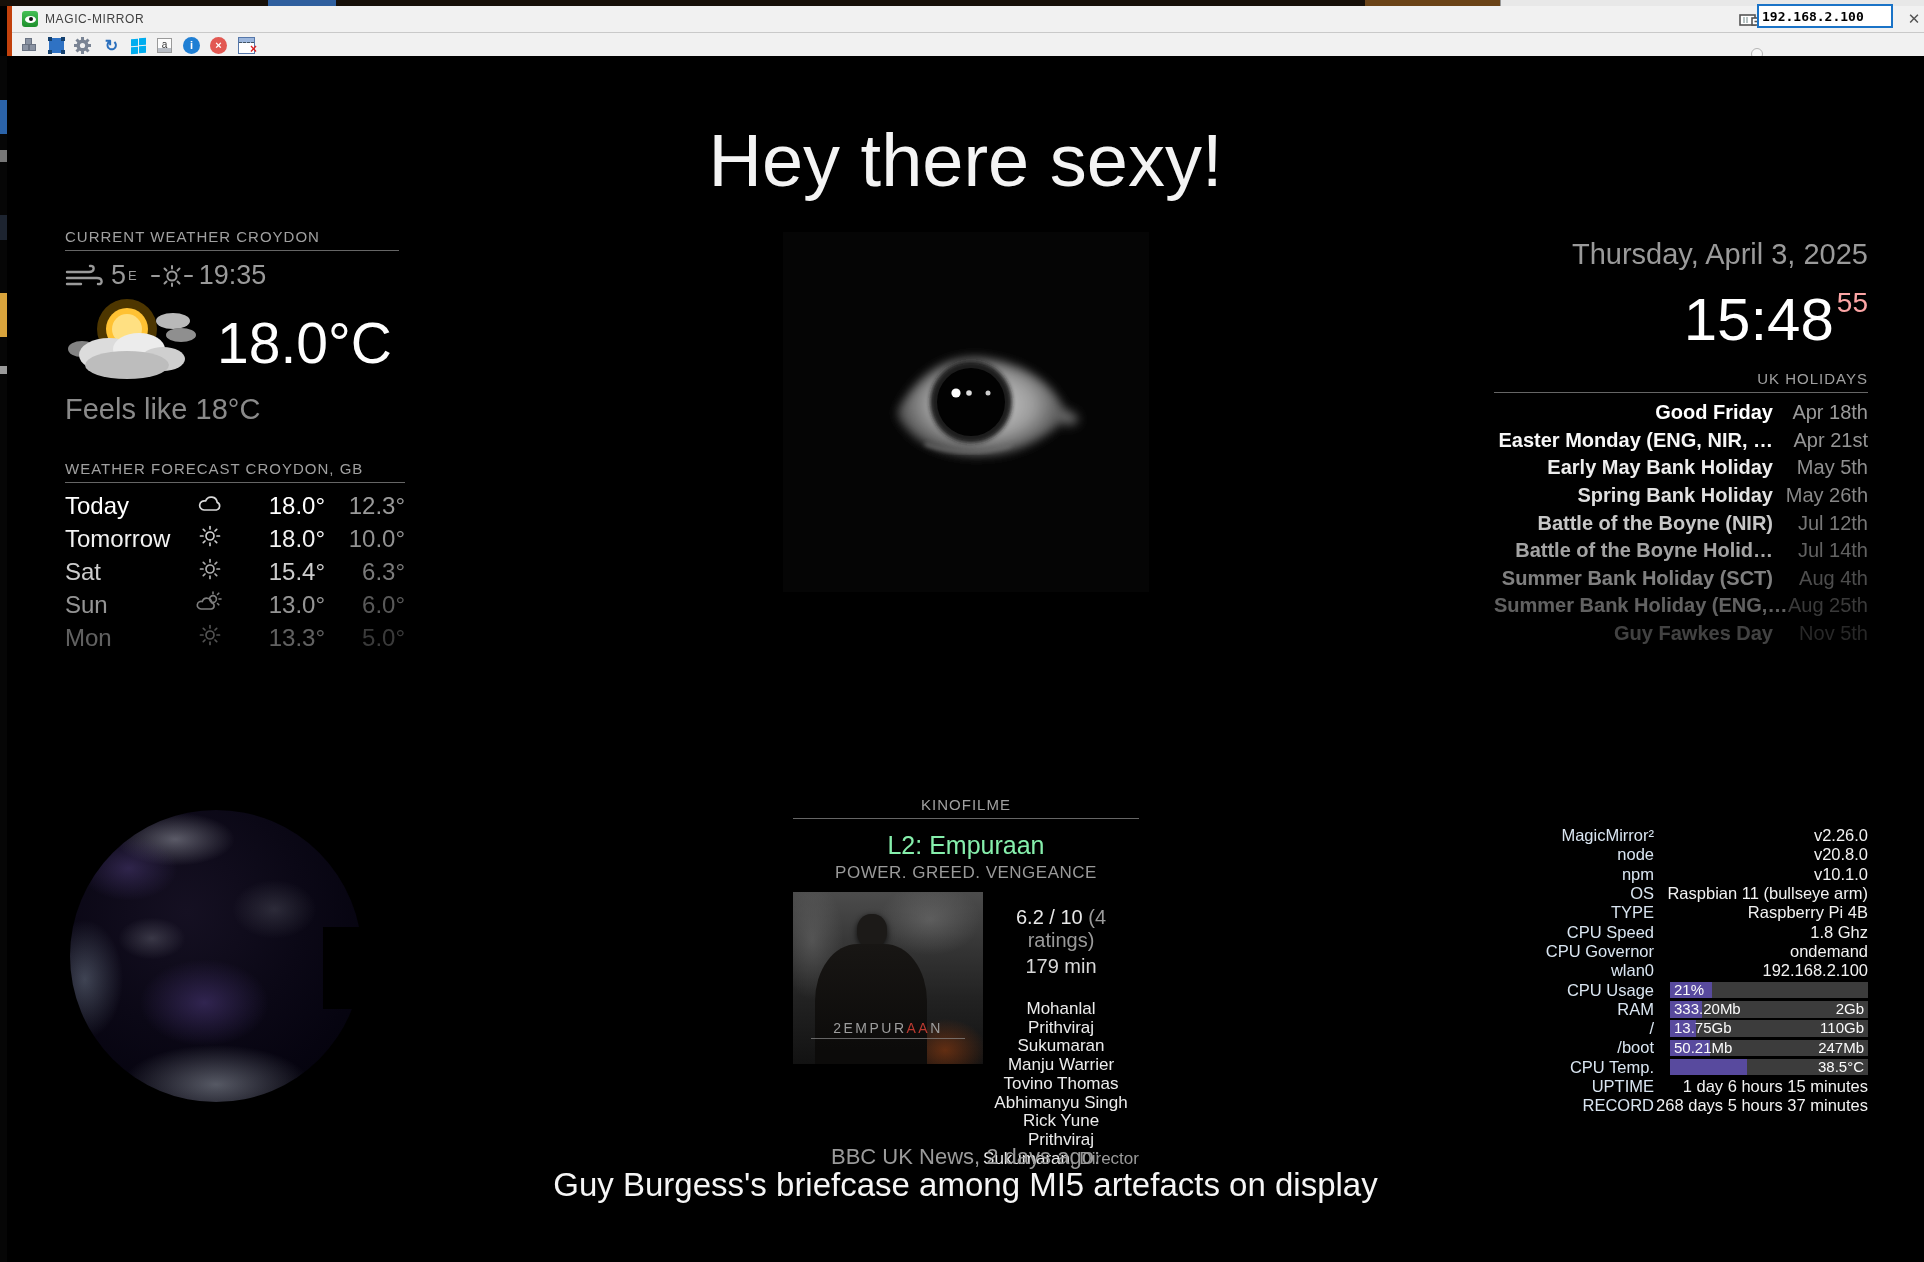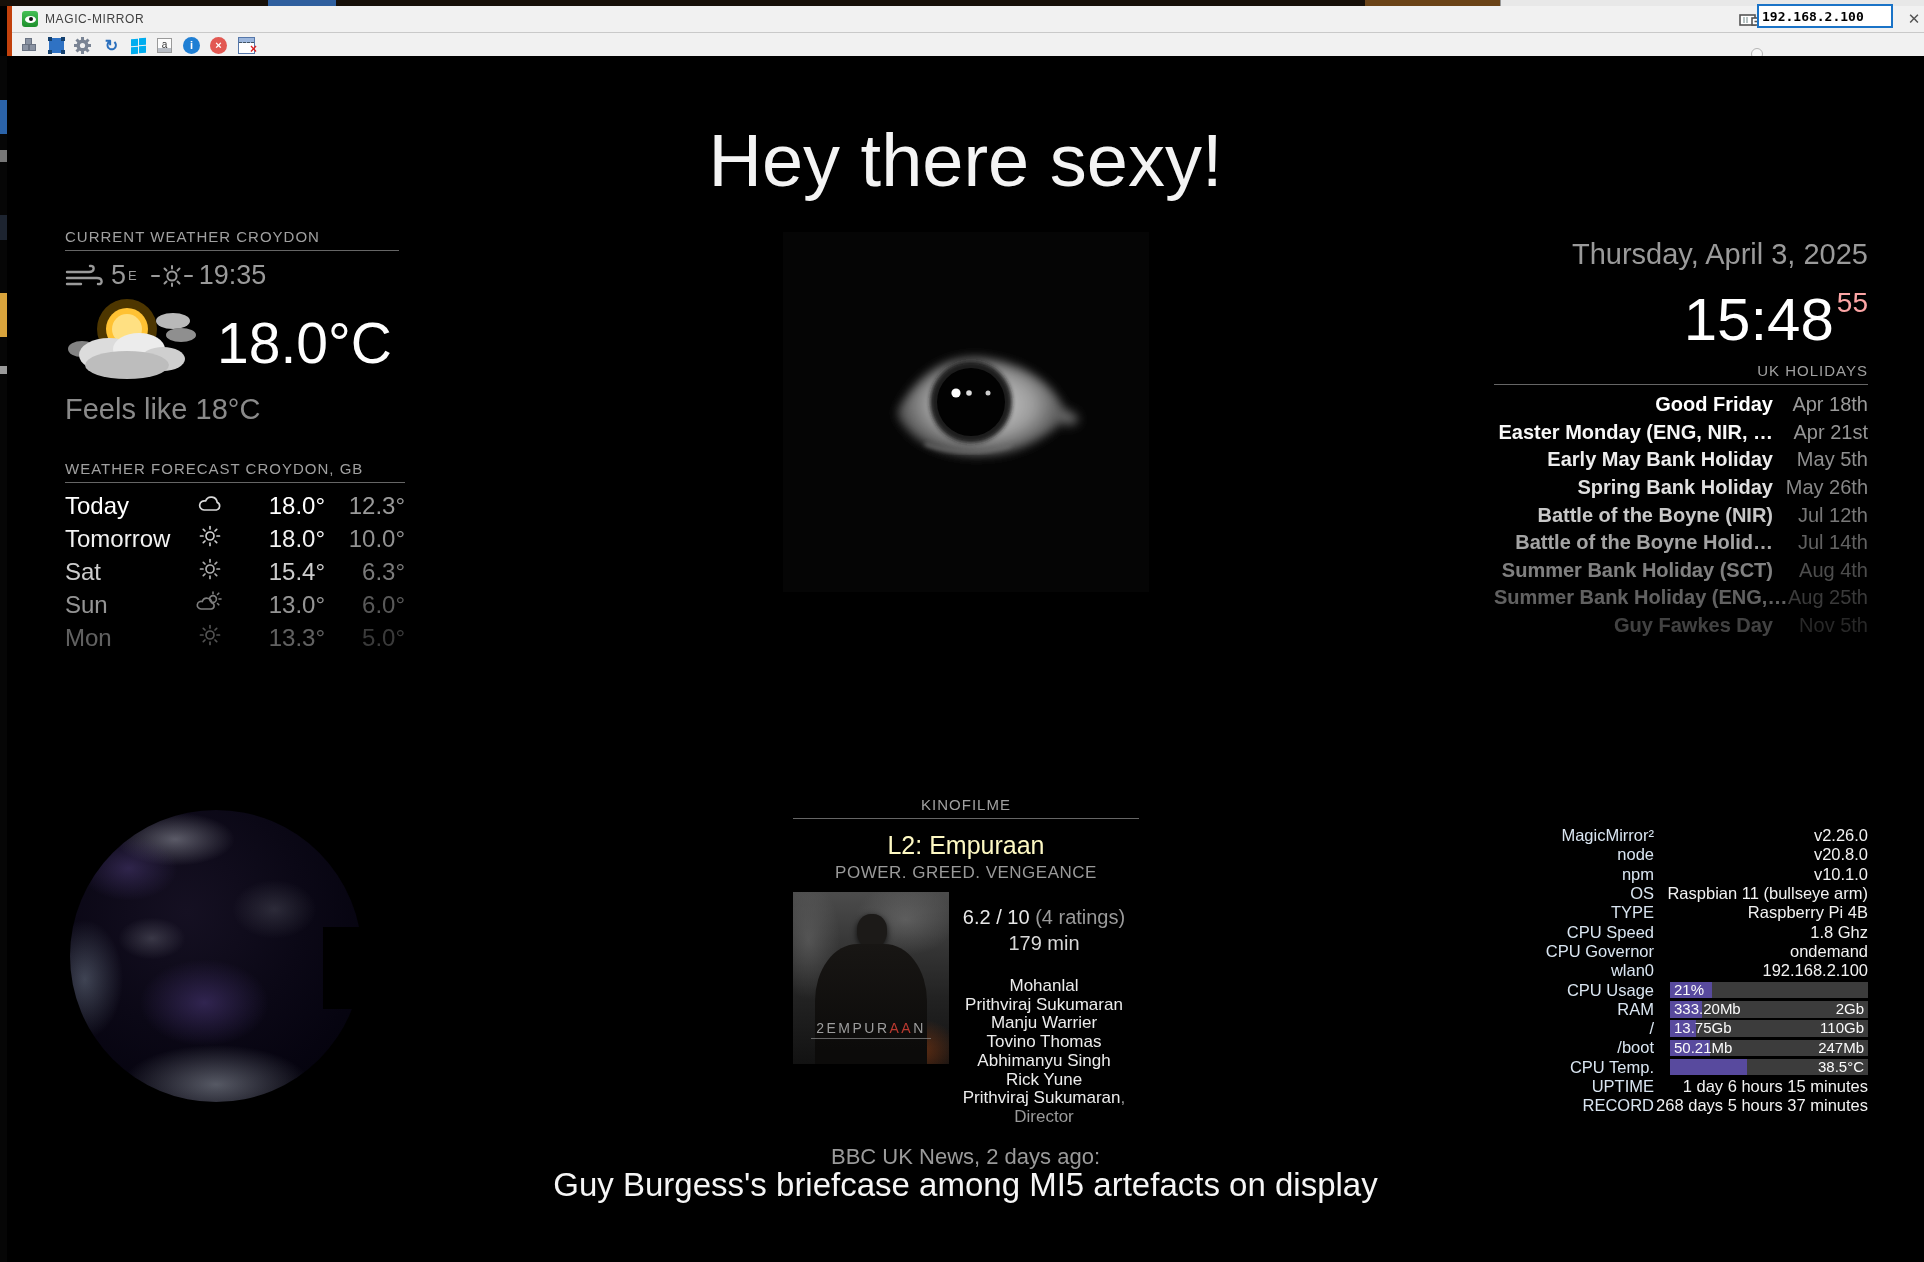--- a/index.html
+++ b/index.html
@@ -78,36 +78,36 @@
   .fc .mx{text-align:right;color:#fff;width:80px;font-weight:400;}
   .fc .mn{text-align:right;color:#9a9a9a;width:80px;}
 
   
   .clock{position:absolute;right:56px;top:182px;text-align:right;}
   .date{font-size:29px;font-weight:300;color:#9a9a9a;}
   .time{font-size:60px;font-weight:200;color:#fff;line-height:64px;}
   .time sup{font-size:28px;color:#fca5a5;font-weight:300;vertical-align:28px;margin-left:3px;}
 
   
-  .hol{position:absolute;right:56px;top:306px;width:374px;}
+  .hol{position:absolute;right:56px;top:314px;width:374px;}
   .hol .hdr{text-align:right;}
   .hol-row{display:flex;height:27.6px;align-items:center;}
   .hol-row .n{flex:1;text-align:right;font-size:20px;font-weight:600;color:#fff;white-space:nowrap;}
   .hol-row .dt{width:95px;text-align:right;font-size:20px;font-weight:300;color:#9a9a9a;}
 
   
   .kino{position:absolute;left:786px;top:740px;width:346px;text-align:center;}
-  .kino-title{font-size:25px;color:#fef9c3;margin-top:12px;}
+  .kino-title{font-size:25px;color:#86efac;margin-top:12px;}
   .kino-tag{font-size:17px;color:#9a9a9a;letter-spacing:.5px;margin-top:3px;}
   .kino-body{display:flex;margin-top:9px;text-align:center;}
   .poster{position:relative;width:156px;height:172px;overflow:hidden;flex:none;background:
     radial-gradient(ellipse 60px 45px at 80% 92%, rgba(150,62,16,.6), transparent 70%),
     radial-gradient(ellipse 45px 85px at 10% 28%, rgba(130,130,130,.38), transparent 70%),
     radial-gradient(ellipse 70px 50px at 72% 16%, rgba(160,160,160,.30), transparent 72%),
-    linear-gradient(180deg,#4c4c4c,#333 35%,#222 62%,#121212);}
+    linear-gradient(180deg,#4c4c4c,#333 35%,#222 62%,#121212); padding-left: 34px;}
   .p-head{position:absolute;left:64px;top:22px;width:30px;height:34px;border-radius:46%;background:#1c1a18;
           box-shadow:0 2px 6px rgba(0,0,0,.8);}
   .p-body{position:absolute;left:22px;top:52px;width:112px;height:150px;border-radius:38% 38% 20% 20%;
           background:linear-gradient(180deg,#181614,#0c0b0a 70%);}
   .p-title{position:absolute;left:0;right:0;top:128px;font-size:14px;letter-spacing:2.5px;color:#9d9d9d;
            font-weight:400;}
   .p-title .red{color:#bb3a30;}
   .p-line{position:absolute;left:18px;right:18px;top:146px;height:1px;background:#8a8a8a;opacity:.7;}
   .kino-right{flex:1;padding-top:14px;}
   .rating{font-size:20px;color:#e8e8e8;}

